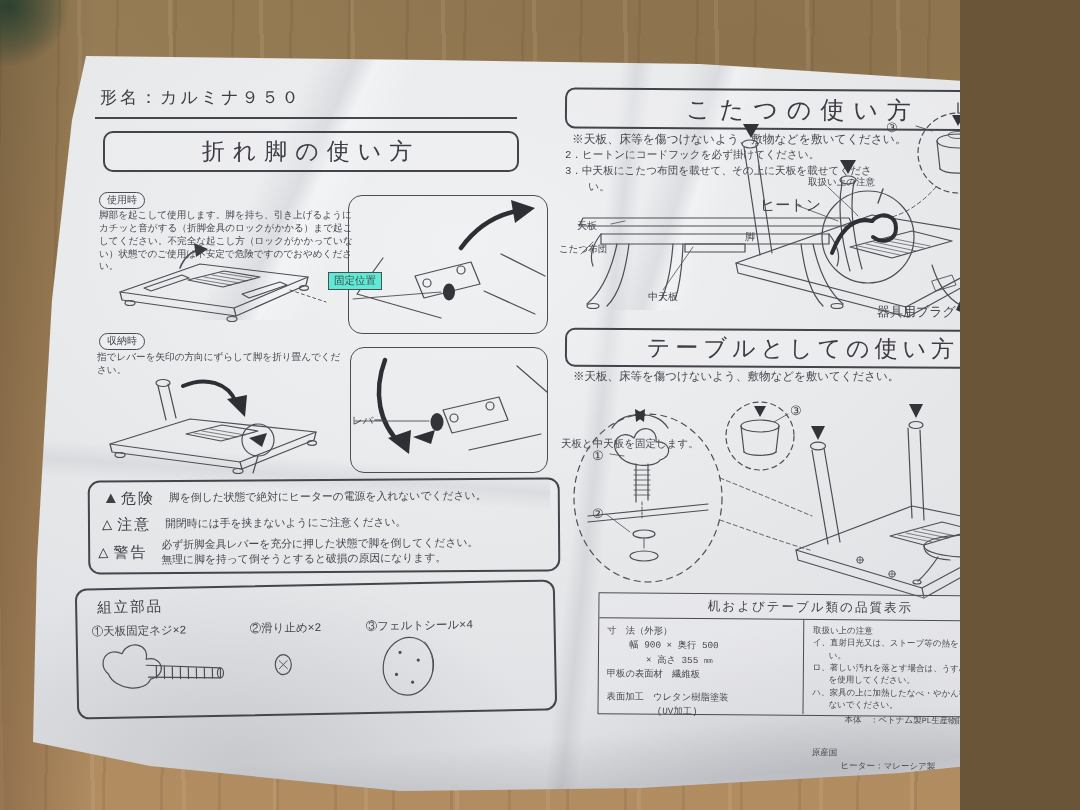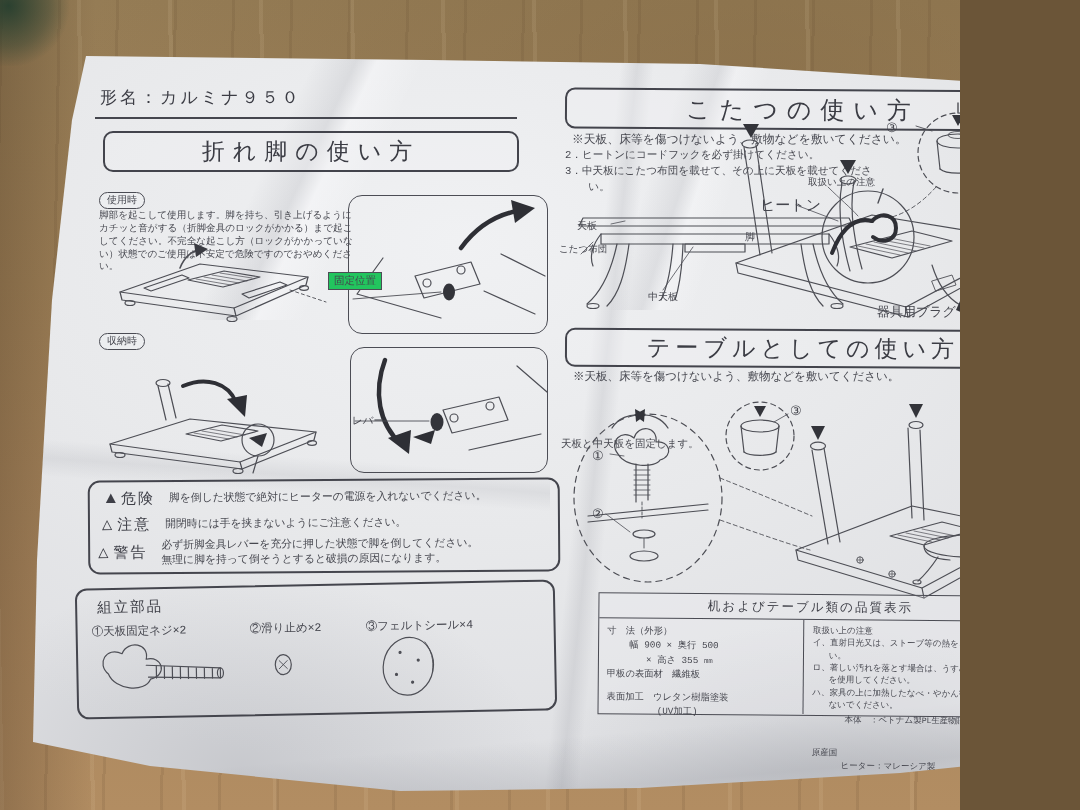--- a/index.html
+++ b/index.html
@@ -49,21 +49,21 @@
     display:flex;align-items:center;justify-content:center;color:#3b3c44;
     background:rgba(240,241,243,.35);
   }
   .badge{
     position:absolute;border:1.3px solid #4a4b53;border-radius:9px;
     font-size:10px;line-height:15px;padding:0 7px;color:#474850;background:rgba(240,241,243,.5);
   }
   .panel{position:absolute;border:1.6px solid #4c4d55;border-radius:14px;}
   .wbox{position:absolute;border:2px solid #44454d;border-radius:12px;}
   .label-box{
-    position:absolute;border:1.1px solid #4c4d55;background:#22c55e;
+    position:absolute;border:1.1px solid #4c4d55;background:#5eead4;
     font-size:10.5px;line-height:14px;padding:1px 5px;color:#45464e;z-index:5;
   }
   .warn-row{position:absolute;display:flex;align-items:center;}
   .warn-ico{font-size:17px;line-height:17px;color:#3e3f47;margin-right:5px;}
   .warn-lv{font-size:15px;letter-spacing:2px;color:#3e3f47;margin-right:14px;}
   .warn-tx{font-size:10.8px;color:#474850;line-height:1.35;}
   svg.diag{position:absolute;overflow:visible;}
   svg.diag *{vector-effect:non-scaling-stroke;}
   .dlabel{position:absolute;font-size:10px;color:#45464e;white-space:nowrap;}
   .num{font-size:13px;color:#3f4048;}
@@ -126,20 +126,21 @@
       <path d="M66,80 L122,66 L131,88 L75,102 Z"></path>
       <circle cx="78" cy="87" r="4"></circle>
       <circle cx="112" cy="74" r="4"></circle>
       <ellipse cx="100" cy="96" rx="6" ry="8.5" fill="#33343a" stroke="none"></ellipse>
       <path d="M4,103 L92,96" stroke-width="0.9"></path>
     </svg>
   </div>
   <div class="label-box" style="left:328px;top:272px;">固定位置</div>
 
   <div class="badge" style="left:99px;top:333px;">収納時</div>
+  <div class="t wrap" style="left:97px;top:351px;width:252px;font-size:9.6px;line-height:1.4;">指でレバーを矢印の方向にずらして脚を折り畳んでください。</div>
 
   <svg class="diag" style="left:88px;top:372px;" width="250" height="112" viewBox="0 0 250 112" fill="none" stroke="#4d4e55" stroke-width="1.2" stroke-linecap="round" stroke-linejoin="round">
     <path d="M22,72 L102,47 L228,60 L152,90 Z"></path>
     <path d="M22,72 L24,80 L154,97 L152,90"></path>
     <path d="M228,60 L226,68 L154,97"></path>
     <path d="M98,62 L134,53 L170,59 L133,69 Z"></path>
     <path d="M106,61 L141,67 M114,59 L149,65 M122,57 L157,63" stroke-width="0.7"></path>
     <path d="M78,48 L70,14 M88,46 L80,12"></path>
     <ellipse cx="75" cy="11" rx="7" ry="3.5"></ellipse>
     <path d="M95,14 C118,4 140,11 148,30" stroke="#2e2f35" stroke-width="4"></path>

